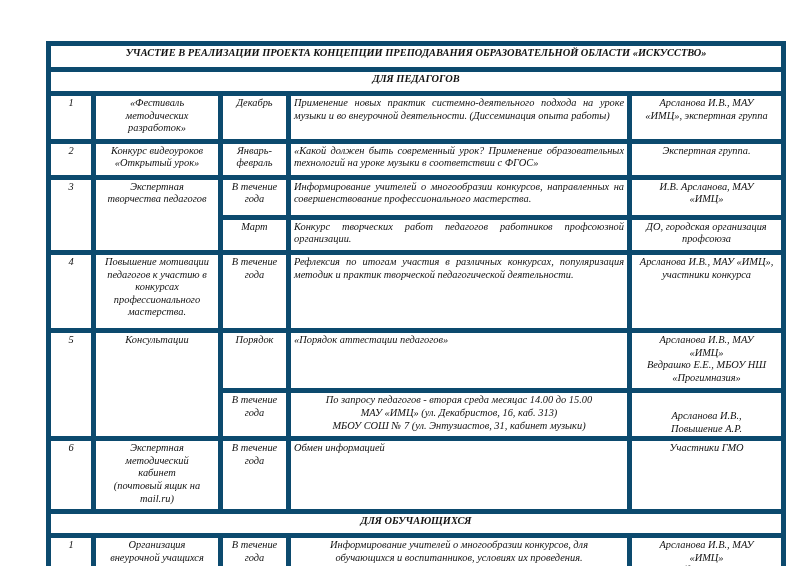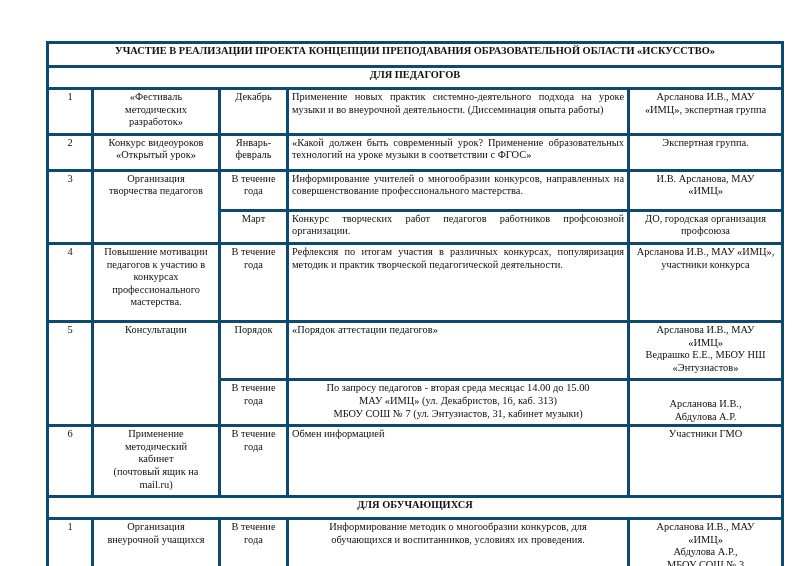--- a/index.html
+++ b/index.html
@@ -6,21 +6,21 @@
   body {
     width: 800px; height: 566px; background: #ffffff; position: relative; overflow: hidden;
     font-family: "Liberation Serif", "DejaVu Serif", serif; color: #111;
   }
   table.plan {
     position: absolute; left: 46px; top: 41px; width: 735px;
     border-collapse: collapse; table-layout: fixed;
     font-size: 10.4px; line-height: 12.6px;
   }
   table.plan td {
-    border: 3px solid #0c4a6e; vertical-align: top; padding: 1px 3px 4px 3px;
+    border: 5px solid #0c4a6e; vertical-align: top; padding: 1px 3px 4px 3px; font-style: italic;
   }
   .c-num { text-align: center; }
   .c-name { text-align: center; }
   .c-date { text-align: center; margin-top: 28px; }
   .c-desc { text-align: justify; margin-left: 16px; }
   .c-resp { text-align: center; }
   .title-cell { text-align: center; font-weight: bold; font-size: 10.4px; padding-top: 3px; height: 16px; }
   .section-cell { font-weight: bold; text-align: center; height: 14px; }
   .line { display: block; text-align: center; }
   .left { text-align: left; }
@@ -55,21 +55,21 @@
     <tr style="height:36px">
       <td class="c-num">2</td>
       <td class="c-name">Конкурс видеоуроков «Открытый урок»</td>
       <td class="c-date" style="padding-left:8px;padding-right:8px">Январь-февраль</td>
       <td class="c-desc">«Какой должен быть современный урок? Применение образовательных технологий на уроке музыки в соответствии с ФГОС»</td>
       <td class="c-resp">Экспертная группа.</td>
     </tr>
 
     <tr style="height:40px">
       <td class="c-num" rowspan="2">3</td>
-      <td class="c-name" rowspan="2" style="padding-left:8px;padding-right:8px">Организация творчества педагогов</td>
+      <td class="c-name" rowspan="2" style="padding-left:8px;padding-right:8px">Экспертная творчества педагогов</td>
       <td class="c-date" style="padding-left:8px;padding-right:8px">В течение года</td>
       <td class="c-desc">Информирование учителей о многообразии конкурсов, направленных на совершенствование профессионального мастерства.</td>
       <td class="c-resp" style="padding-left:14px;padding-right:14px">И.В. Арсланова, МАУ «ИМЦ»</td>
     </tr>
 
     <tr style="height:29px">
       <td class="c-date">Март</td>
       <td class="c-desc">Конкурс творческих работ педагогов работников профсоюзной организации.</td>
       <td class="c-resp">ДО, городская организация профсоюза</td>
     </tr>
@@ -84,61 +84,61 @@
 
     <tr style="height:51px">
       <td class="c-num" rowspan="2">5</td>
       <td class="c-name" rowspan="2">Консультации</td>
       <td class="c-date">Порядок</td>
       <td class="c-desc">«Порядок аттестации педагогов»</td>
       <td class="c-resp">
         <span class="line">Арсланова И.В., МАУ</span>
         <span class="line">«ИМЦ»</span>
         <span class="line">Ведрашко Е.Е., МБОУ НШ</span>
-        <span class="line">«Энтузиастов»</span>
+        <span class="line">«Прогимназия»</span>
       </td>
     </tr>
 
     <tr style="height:40px">
       <td class="c-date" style="padding-left:8px;padding-right:8px">В течение года</td>
       <td class="c-desc left">
         <span class="line">По запросу педагогов - вторая среда месяцас 14.00 до 15.00</span>
         <span class="line">МАУ «ИМЦ» (ул. Декабристов, 16, каб. 313)</span>
         <span class="line">МБОУ СОШ № 7 (ул. Энтузиастов, 31, кабинет музыки)</span>
       </td>
       <td class="c-resp" style="vertical-align:bottom;padding-bottom:1px">
         <span class="line">Арсланова И.В.,</span>
-        <span class="line">Абдулова А.Р.</span>
+        <span class="line">Повышение А.Р.</span>
       </td>
     </tr>
 
     <tr style="height:67px">
       <td class="c-num">6</td>
       <td class="c-name">
-        <span class="line">Применение</span>
+        <span class="line">Экспертная</span>
         <span class="line">методический</span>
         <span class="line">кабинет</span>
         <span class="line">(почтовый ящик на</span>
         <span class="line">mail.ru)</span>
       </td>
       <td class="c-date" style="padding-left:8px;padding-right:8px">В течение года</td>
       <td class="c-desc">Обмен информацией</td>
       <td class="c-resp">Участники ГМО</td>
     </tr>
 
     <tr>
       <td colspan="5" class="section-cell">ДЛЯ ОБУЧАЮЩИХСЯ</td>
     </tr>
 
     <tr style="height:53px">
       <td class="c-num">1</td>
       <td class="c-name" style="padding-left:8px;padding-right:8px">Организация внеурочной учащихся</td>
       <td class="c-date" style="padding-left:8px;padding-right:8px">В течение года</td>
       <td class="c-desc left">
-        <span class="line">Информирование методик о многообразии конкурсов, для</span>
+        <span class="line">Информирование учителей о многообразии конкурсов, для</span>
         <span class="line">обучающихся и воспитанников,  условиях их проведения.</span>
       </td>
       <td class="c-resp">
         <span class="line">Арсланова И.В., МАУ</span>
         <span class="line">«ИМЦ»</span>
         <span class="line">Абдулова А.Р.,</span>
         <span class="line">МБОУ СОШ № 3</span>
       </td>
     </tr>
   </tbody>

